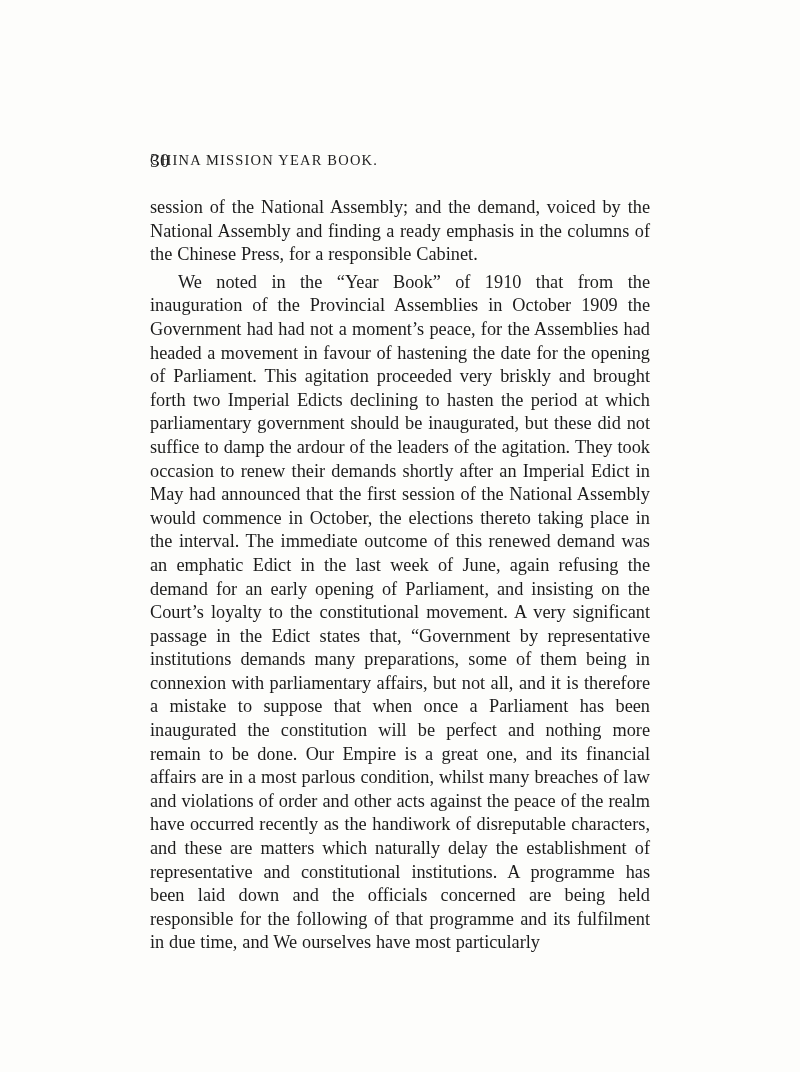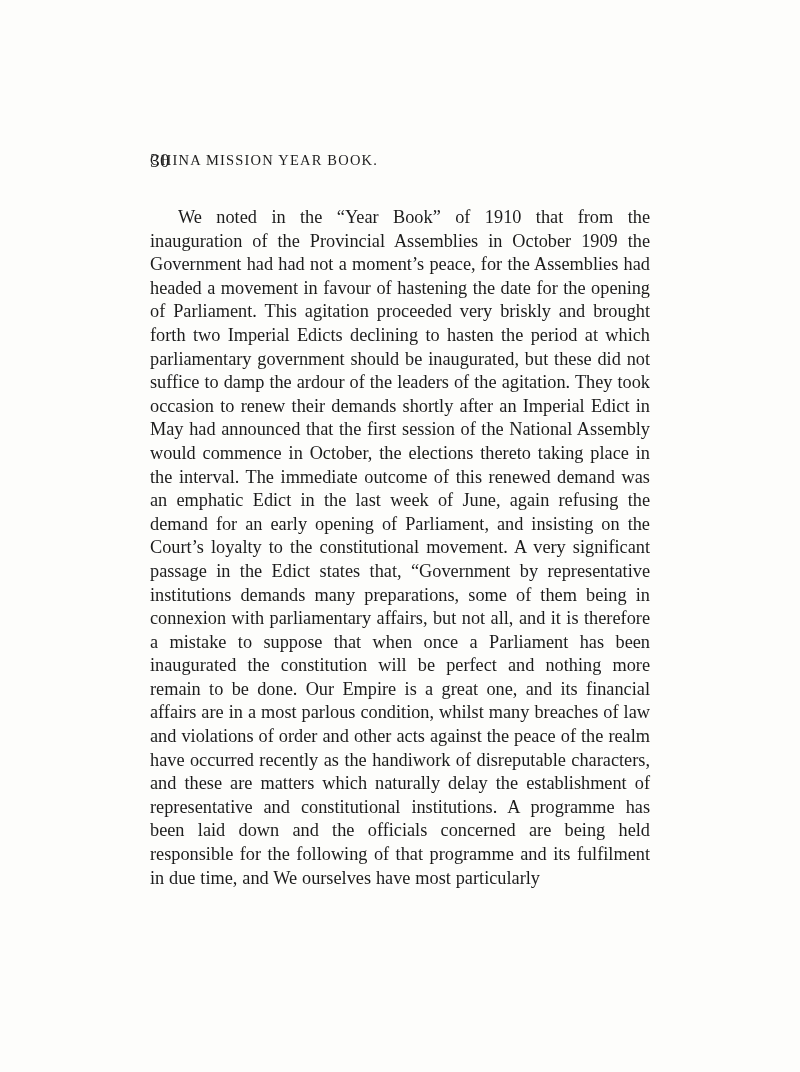--- a/index.html
+++ b/index.html
@@ -63,30 +63,31 @@
     text-align: justify;
     color: #1c1c1c;
     hyphens: none;
     word-spacing: 0.3px;
   }
   .para.indent {
     text-indent: 28px;
     margin-top: 10px;
   }
   .para + .para {
-    margin-top: 10px;
+    margin-top: 4px;
   }
 </style>
 </head>
 <body>
 
 <div class="page">
 
   <div class="header">
     <span class="folio">30</span>
     <span class="running-head">CHINA MISSION YEAR BOOK.</span>
   </div>
 
   <div class="body-block">
+    <p class="para">session of the National Assembly; and the demand, voiced by the National Assembly and finding a ready emphasis in the columns of the Chinese Press, for a responsible Cabinet.</p>
     <p class="para indent">We noted in the “Year Book” of 1910 that from the inauguration of the Provincial Assemblies in October 1909 the Government had had not a moment’s peace, for the Assemblies had headed a movement in favour of hastening the date for the opening of Parliament. This agitation proceeded very briskly and brought forth two Imperial Edicts declining to hasten the period at which parliamentary government should be inaugurated, but these did not suffice to damp the ardour of the leaders of the agitation. They took occasion to renew their demands shortly after an Imperial Edict in May had announced that the first session of the National Assembly would commence in October, the elections thereto taking place in the interval. The immediate outcome of this renewed demand was an emphatic Edict in the last week of June, again refusing the demand for an early opening of Parliament, and insisting on the Court’s loyalty to the constitutional movement. A very significant passage in the Edict states that, “Government by representative institutions demands many preparations, some of them being in connexion with parliamentary affairs, but not all, and it is therefore a mistake to suppose that when once a Parliament has been inaugurated the constitution will be perfect and nothing more remain to be done. Our Empire is a great one, and its financial affairs are in a most parlous condition, whilst many breaches of law and violations of order and other acts against the peace of the realm have occurred recently as the handiwork of disreputable characters, and these are matters which naturally delay the establishment of representative and constitutional institutions. A programme has been laid down and the officials concerned are being held responsible for the following of that programme and its fulfilment in due time, and We ourselves have most particularly</p>
   </div>
 
 </div>
 
 </body></html>

